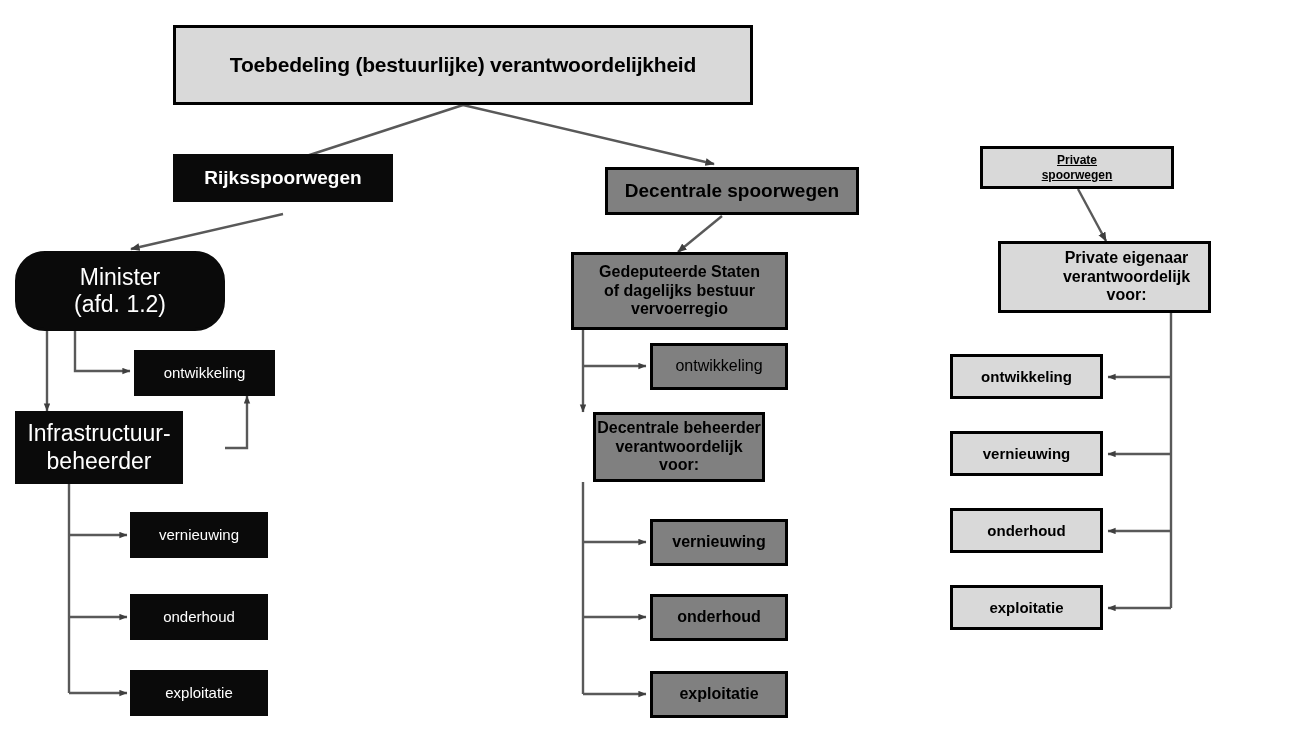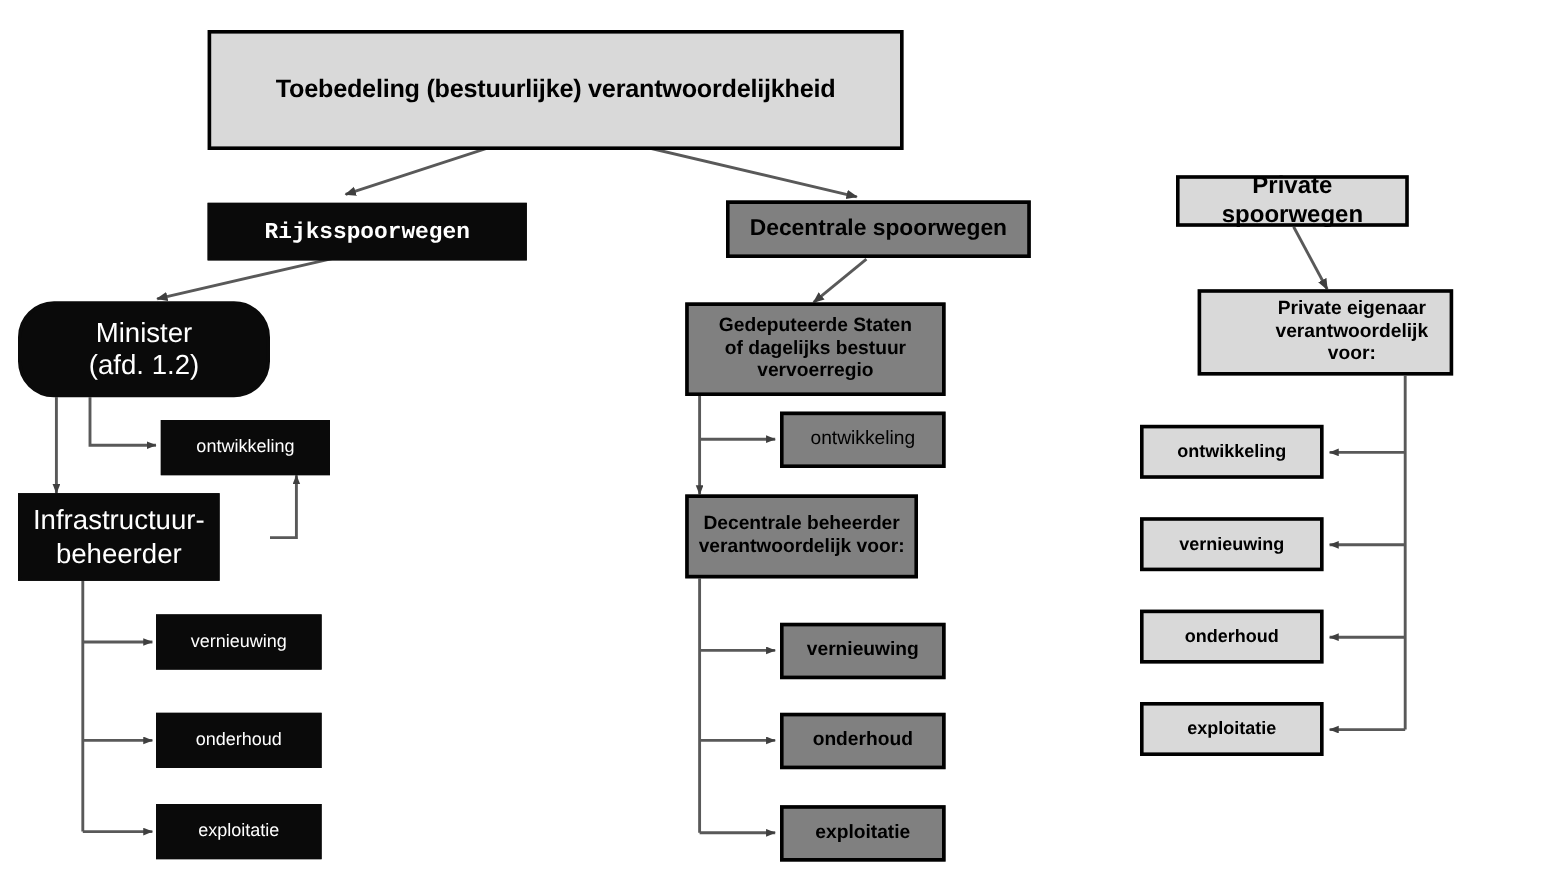--- a/index.html
+++ b/index.html
@@ -37,21 +37,21 @@
     white-space: pre-line;
   }
   
   .fill-black  { background: #0a0a0a; color: #ffffff; border-color: #0a0a0a; }
   .fill-mid    { background: #808080; color: #000000; border-color: #000000; }
   .fill-light  { background: #d9d9d9; color: #000000; border-color: #000000; }
 
   
   .t-title   { font-size: 21px; font-weight: bold; letter-spacing: -0.2px; }
   .t-head    { font-size: 19px; font-weight: bold; }
-  .t-headsm  { font-size: 20px; font-weight: bold; }
+  .t-headsm  { font-size: 12px; font-weight: bold; text-decoration: underline; }
   .t-big     { font-size: 23px; font-weight: normal; }
   .t-mid     { font-size: 16px; font-weight: bold; }
   .t-midn    { font-size: 16px; font-weight: normal; }
   .t-small   { font-size: 15px; font-weight: normal; }
   .t-smallb  { font-size: 15px; font-weight: bold; }
 </style>
 </head>
 <body>
 
 <div id="canvas">
@@ -98,23 +98,23 @@
       <path d="M1078,189 L1106,241" marker-end="url(#ahd)"></path>
 
       <path d="M1171,313 L1171,608"></path>
       <path d="M1171,377 L1108,377" marker-end="url(#ah)"></path>
       <path d="M1171,454 L1108,454" marker-end="url(#ah)"></path>
       <path d="M1171,531 L1108,531" marker-end="url(#ah)"></path>
       <path d="M1171,608 L1108,608" marker-end="url(#ah)"></path>
     </g>
   </svg>
 
-  <div class="node fill-light t-title" style="left:173px; top:25px; width:580px; height:100px;">Toebedeling (bestuurlijke) verantwoordelijkheid</div>
+  <div class="node fill-light t-title" style="left:173px; top:25px; width:580px; height:80px;">Toebedeling (bestuurlijke) verantwoordelijkheid</div>
 
-  <div class="node fill-black t-head" style="left:173px; top:169px; width:266px; height:48px;font-family:Liberation Mono, monospace;">Rijksspoorwegen</div>
+  <div class="node fill-black t-head" style="left:173px; top:154px; width:220px; height:48px;">Rijksspoorwegen</div>
 
   <div class="node fill-black t-big" style="left:15px; top:251px; width:210px; height:80px;border-radius:30px;">Minister
 (afd. 1.2)</div>
 
   <div class="node fill-black t-small" style="left:134px; top:350px; width:141px; height:46px;">ontwikkeling</div>
 
   <div class="node fill-black t-big" style="left:15px; top:411px; width:168px; height:73px;">Infrastructuur-
 beheerder</div>
 
   <div class="node fill-black t-small" style="left:130px; top:512px; width:138px; height:46px;">vernieuwing</div>
@@ -124,21 +124,21 @@
   <div class="node fill-black t-small" style="left:130px; top:670px; width:138px; height:46px;">exploitatie</div>
 
   <div class="node fill-mid t-head" style="left:605px; top:167px; width:254px; height:48px;">Decentrale spoorwegen</div>
 
   <div class="node fill-mid t-mid" style="left:571px; top:252px; width:217px; height:78px;">Gedeputeerde Staten
 of dagelijks bestuur
 vervoerregio</div>
 
   <div class="node fill-mid t-midn" style="left:650px; top:343px; width:138px; height:47px;">ontwikkeling</div>
 
-  <div class="node fill-mid t-mid" style="left:571px; top:412px; width:194px; height:70px;">Decentrale beheerder
+  <div class="node fill-mid t-mid" style="left:593px; top:412px; width:172px; height:70px;">Decentrale beheerder
 verantwoordelijk voor:</div>
 
   <div class="node fill-mid t-mid" style="left:650px; top:519px; width:138px; height:47px;">vernieuwing</div>
 
   <div class="node fill-mid t-mid" style="left:650px; top:594px; width:138px; height:47px;">onderhoud</div>
 
   <div class="node fill-mid t-mid" style="left:650px; top:671px; width:138px; height:47px;">exploitatie</div>
 
   <div class="node fill-light t-headsm" style="left:980px; top:146px; width:194px; height:43px;">Private
 spoorwegen</div>

